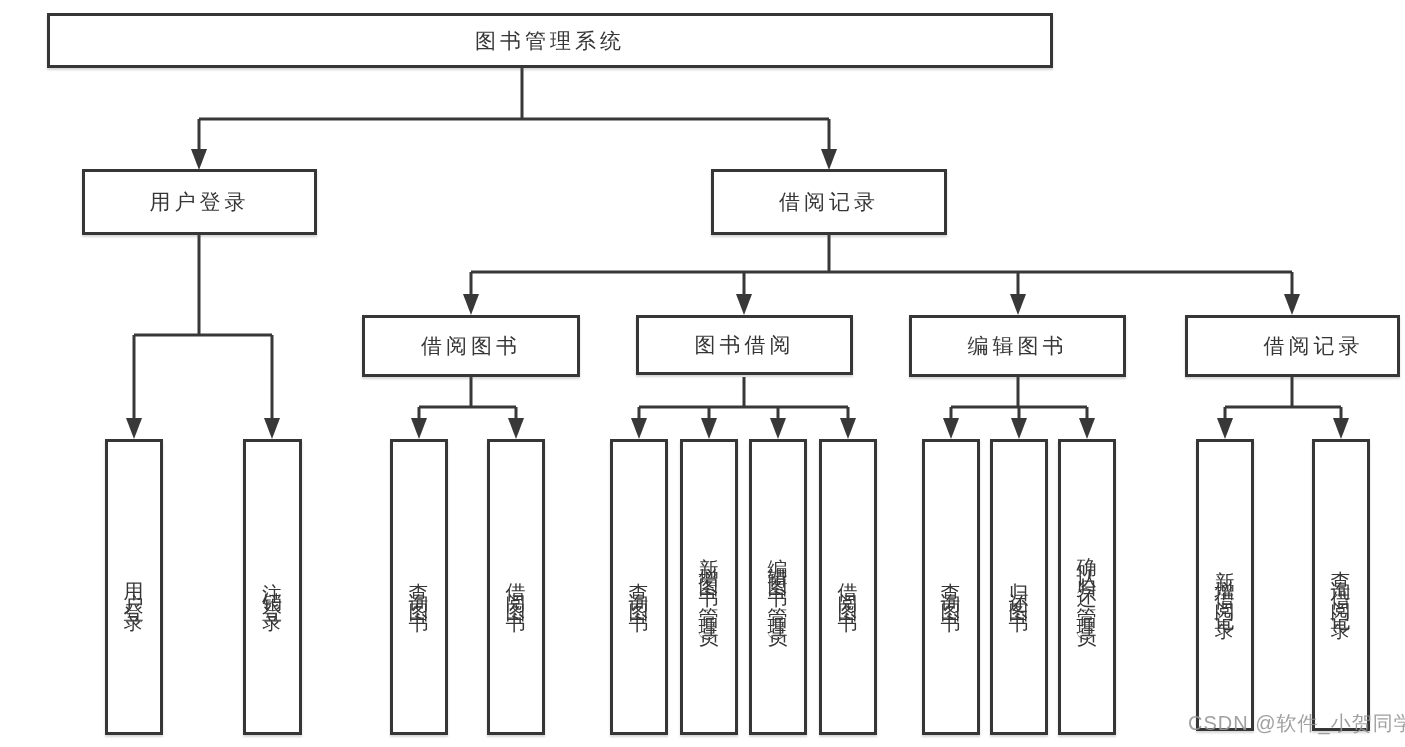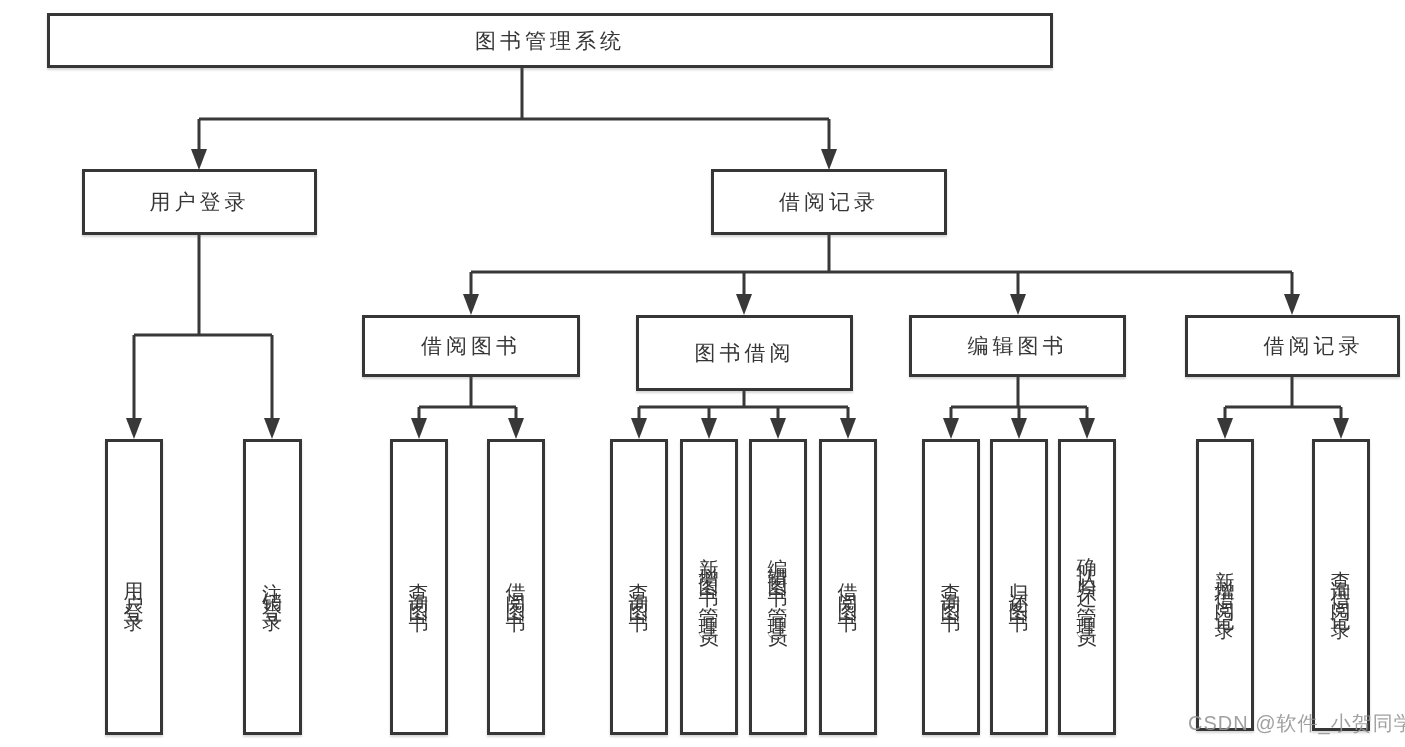--- a/index.html
+++ b/index.html
@@ -96,21 +96,21 @@
   <div class="node" style="left:82px;top:169px;width:235px;height:66px;">
     <span class="hlabel">用户登录</span>
   </div>
   <div class="node" style="left:711px;top:169px;width:236px;height:66px;">
     <span class="hlabel">借阅记录</span>
   </div>
 
   <div class="node" style="left:362px;top:315px;width:218px;height:62px;">
     <span class="hlabel">借阅图书</span>
   </div>
-  <div class="node" style="left:636px;top:315px;width:217px;height:76px;">
+  <div class="node" style="left:636px;top:315px;width:217px;height:60px;">
     <span class="hlabel">图书借阅</span>
   </div>
   <div class="node" style="left:909px;top:315px;width:217px;height:62px;">
     <span class="hlabel">编辑图书</span>
   </div>
   <div class="node" style="left:1185px;top:315px;width:215px;height:62px;padding-left:42px;">
     <span class="hlabel">借阅记录</span>
   </div>
 
   <div class="node" style="left:105px;top:439px;width:58px;height:296px;">

